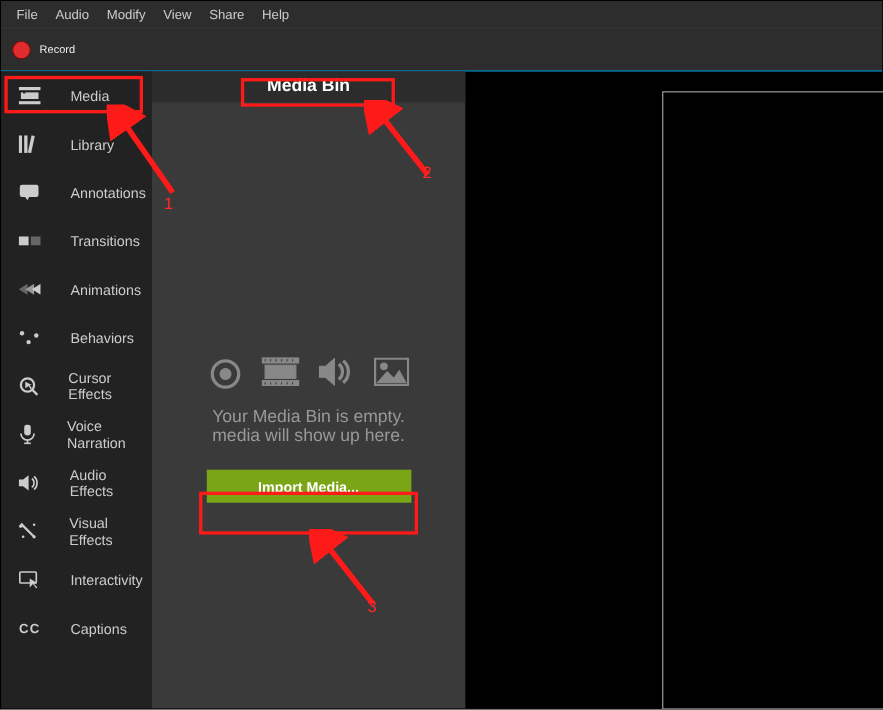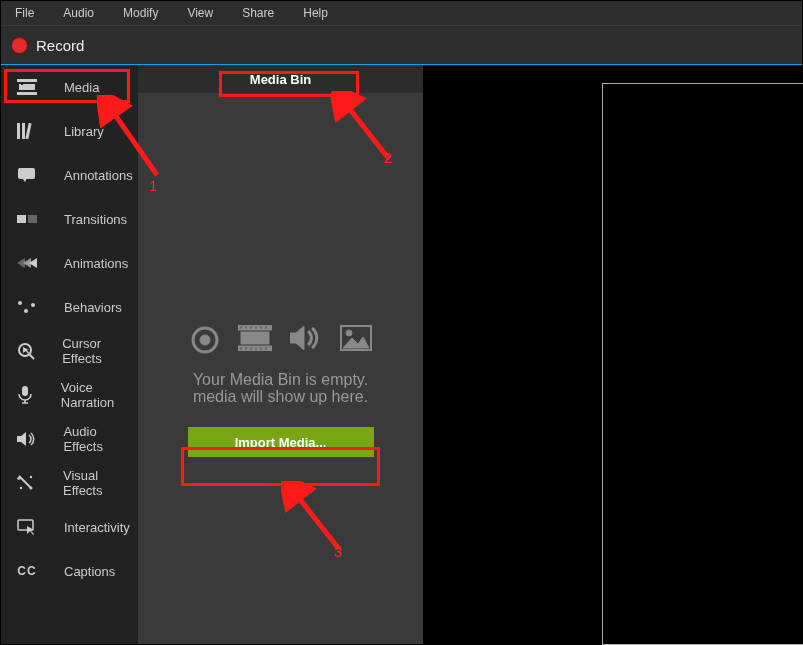--- a/index.html
+++ b/index.html
@@ -1,45 +1,45 @@
 <!DOCTYPE html>
 <html><head>
 <meta charset="utf-8">
 <style>
   html,body{margin:0;padding:0;width:803px;height:645px;background:#fff;overflow:hidden;
             font-family:"Segoe UI",Arial,sans-serif;color:#d0d0d0;font-size:13px;}
   .app{position:relative;width:801px;height:643px;border:1px solid #000;background:#222;}
   
   .menubar{display:flex;align-items:center;height:24px;background:#2d2d2d;
-           padding:0 6px;font-size:12px;border-bottom:1px solid #3a3a3a;gap:13px;}
+           padding:0 6px;font-size:12px;border-bottom:1px solid #3a3a3a;}
   .menu-item{padding:0 8px;line-height:24px;color:#ccc;cursor:default;}
   
   .recordbar{display:flex;align-items:center;height:38px;background:#2d2d2d;
              padding:0 10px;}
   .rec-dot{width:15px;height:15px;border-radius:50%;background:#e02c2c;
            border:1px solid #7a0d0d;margin-right:8px;}
-  .rec-label{font-size:15px;color:#eee;}
+  .rec-label{font-size:10px;color:#eee;}
   
   .main{position:absolute;left:0;top:63px;right:0;bottom:0;background:#000000;
         border-top:1px solid #0ea5e9;}
   .sidebar{position:absolute;left:0;top:0;width:137px;bottom:0;background:#222;}
   .side-item{display:flex;align-items:center;height:44px;padding-left:14px;
              color:#ccc;cursor:default;}
   .side-item .icon{display:flex;align-items:center;justify-content:center;
                    width:24px;height:20px;margin-right:25px;color:#ccc;}
   .side-item.active{background:#222;}
   
   .hl{position:absolute;border:3px solid #ff1a1a;box-sizing:border-box;pointer-events:none;}
   .arrow{position:absolute;pointer-events:none;}
   .num{position:absolute;color:#ff2a2a;font-size:15px;font-family:Arial;pointer-events:none;}
   
   .mid{position:absolute;left:137px;top:0;width:285px;bottom:0;background:#3a3a3a;}
   .mid-header{height:28px;background:#2c2c2c;display:flex;align-items:center;
               justify-content:center;}
-  .mid-title{font-weight:bold;color:#fff;font-size:13px;}
+  .mid-title{font-weight:bold;color:#fff;font-size:16px;}
   .empty-block{position:absolute;left:0;right:0;top:260px;text-align:center;}
   .icon-row{display:flex;justify-content:center;gap:18px;margin-bottom:16px;
             color:#888;}
   .icon-row svg{fill:#888;stroke:#888;}
   .empty-text{color:#999;font-size:16px;line-height:17px;}
   .import-btn{display:flex;align-items:center;justify-content:center;
               margin:22px auto 0;width:186px;height:30px;background:#7aa514;
               color:#fff;font-weight:bold;font-size:13px;cursor:pointer;}
   
   .preview{position:absolute;left:601px;top:18px;width:200px;height:560px;

